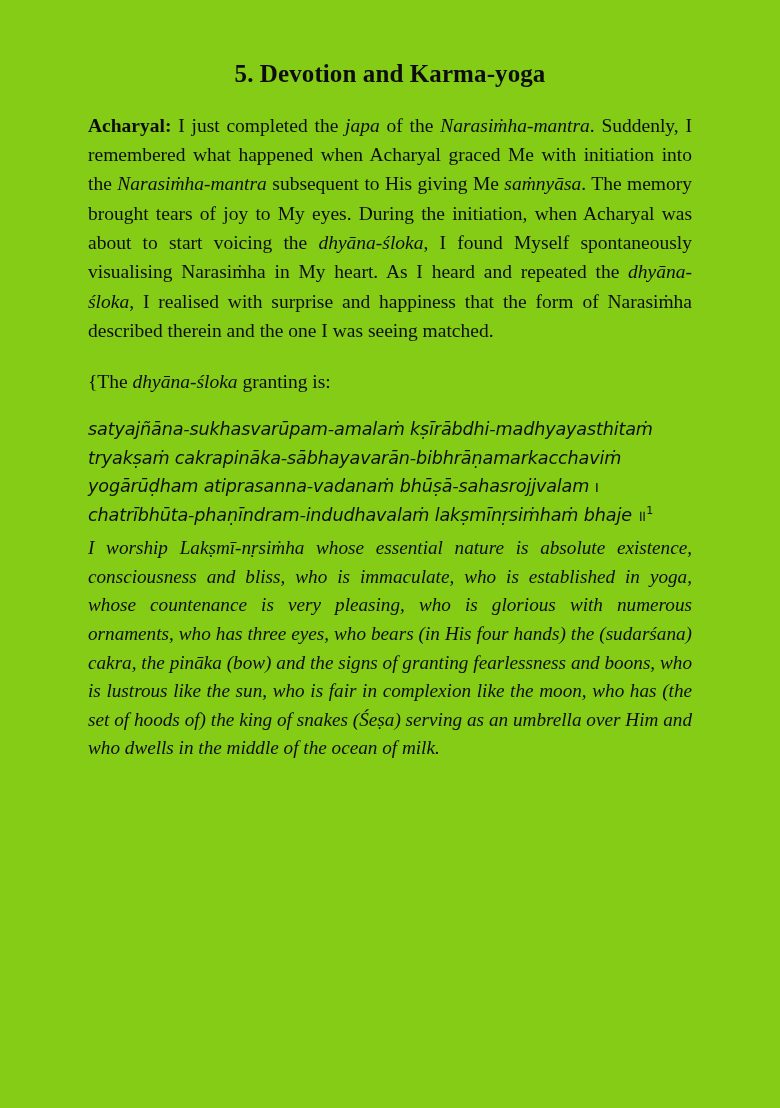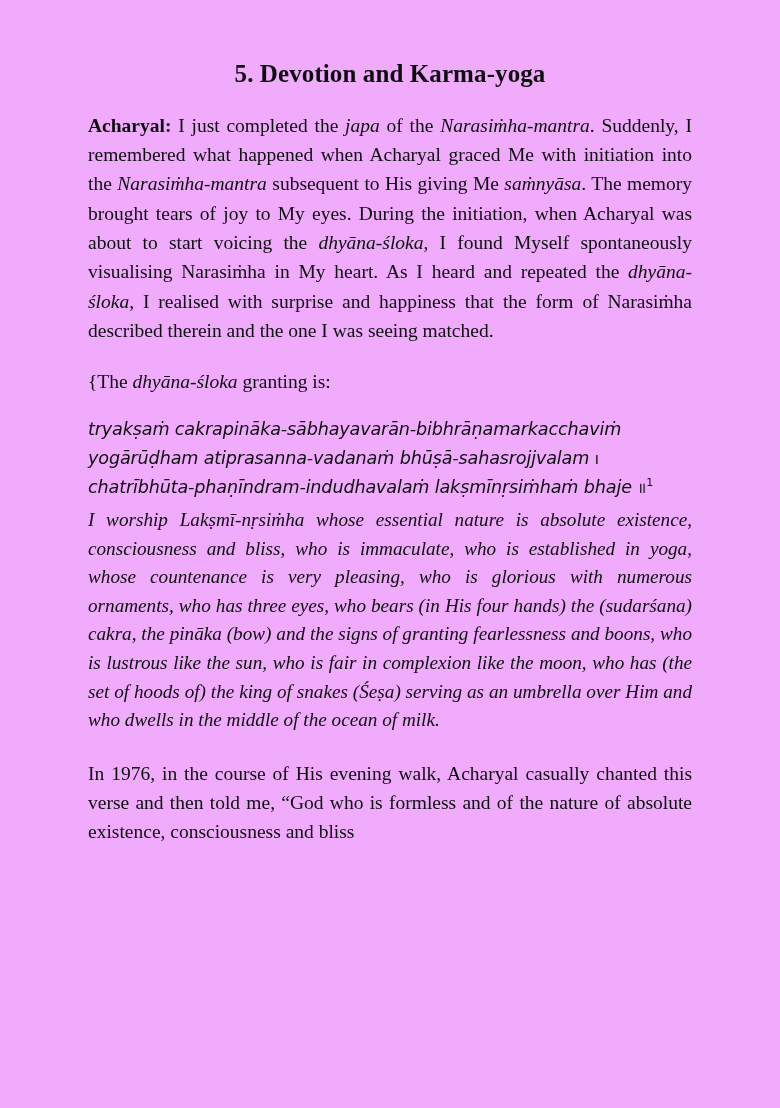--- a/index.html
+++ b/index.html
@@ -17,21 +17,21 @@
     color: #0d0d0d;
     -webkit-font-smoothing: antialiased;
   }
 
   .page {
     position: absolute;
     left: 0;
     top: 0;
     width: 780px;
     height: 1108px;
-    background: #f0abfc;
+    background: #84cc16;
   }
 
   .content {
     position: absolute;
     left: 88px;
     top: 0;
     width: 604px;
   }
 
   
@@ -130,23 +130,23 @@
 
     <p class="para speech">
       <span class="speaker">Acharyal:</span><span> I just completed the </span><span class="it">japa</span><span> of the </span><span class="it">Narasiṁha-mantra</span><span>. Suddenly, I remembered what happened when Acharyal graced Me with initiation into the </span><span class="it">Narasiṁha-mantra</span><span> subsequent to His giving Me </span><span class="it">saṁnyāsa</span><span>. The memory brought tears of joy to My eyes. During the initiation, when Acharyal was about to start voicing the </span><span class="it">dhyāna-śloka</span><span>, I found Myself spontaneously visualising Narasiṁha in My heart. As I heard and repeated the </span><span class="it">dhyāna-śloka</span><span>, I realised with surprise and happiness that the form of Narasiṁha described therein and the one I was seeing matched.</span>
     </p>
 
     <p class="para lead-in">
       <span>{The </span><span class="it">dhyāna-śloka</span><span> granting is:</span>
     </p>
 
     <div class="verse">
+      <span class="vline">satyajñāna-sukhasvarūpam-amalaṁ kṣīrābdhi-madhyayasthitaṁ</span>
       <span class="vline">tryakṣaṁ cakrapināka-sābhayavarān-bibhrāṇamarkacchaviṁ</span>
       <span class="vline"><span>yogārūḍham atiprasanna-vadanaṁ bhūṣā-sahasrojjvalam</span> <span class="danda">ı</span></span>
       <span class="vline"><span>chatrībhūta-phaṇīndram-indudhavalaṁ lakṣmīnṛsiṁhaṁ bhaje</span> <span class="danda">॥</span><span class="fn">1</span></span>
     </div>
 
     <p class="translation">I worship Lakṣmī-nṛsiṁha whose essential nature is absolute existence, consciousness and bliss, who is immaculate, who is established in yoga, whose countenance is very pleasing, who is glorious with numerous ornaments, who has three eyes, who bears (in His four hands) the (sudarśana) cakra, the pināka (bow) and the signs of granting fearlessness and boons, who is lustrous like the sun, who is fair in complexion like the moon, who has (the set of hoods of) the king of snakes (Śeṣa) serving as an umbrella over Him and who dwells in the middle of the ocean of milk.</p>
 
-    <p class="para closing">In 1976, in the course of His evening walk, Acharyal casually chanted this verse and then told me, “God who is formless and of the nature of absolute existence, consciousness and bliss</p>
 
   </div>
 </div>
 
 </body></html>

